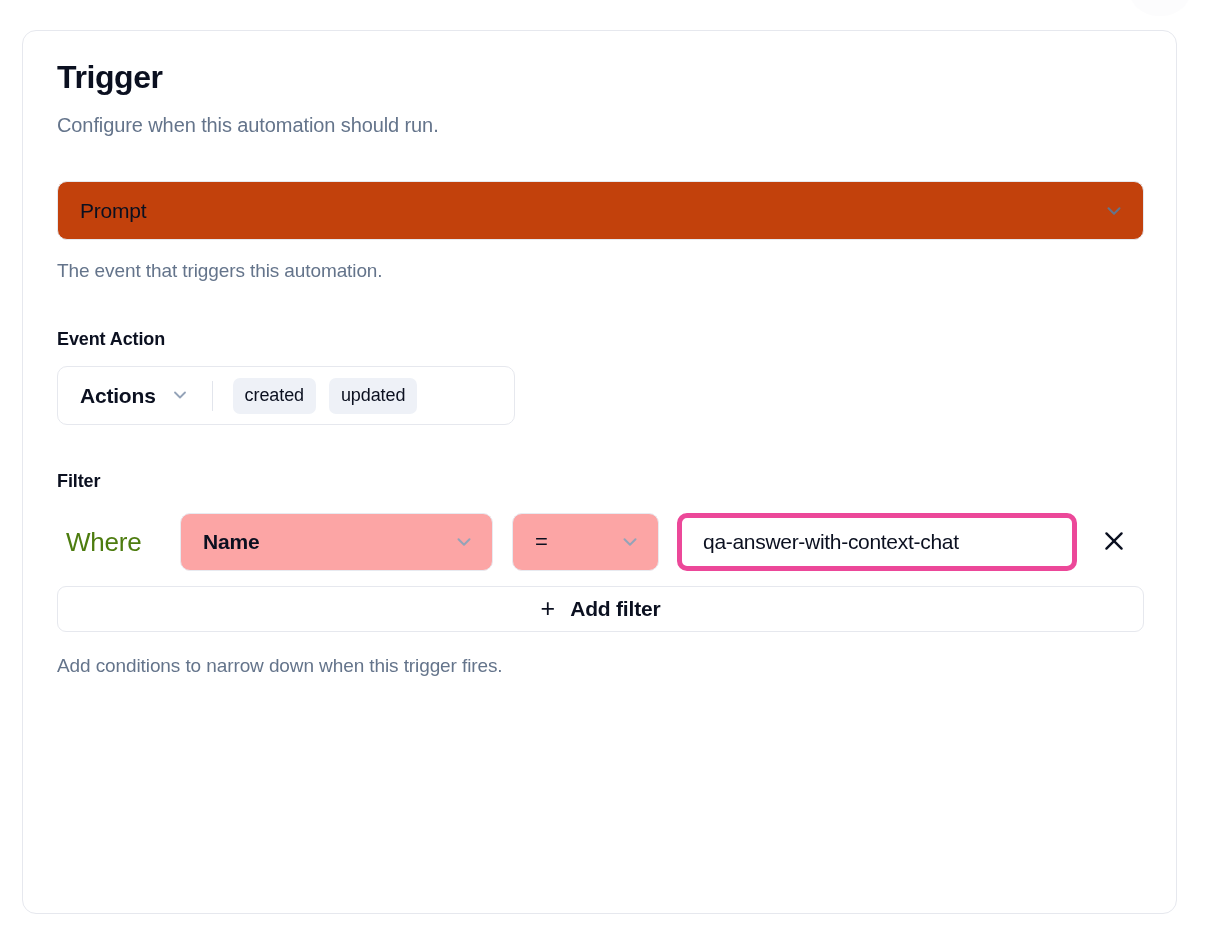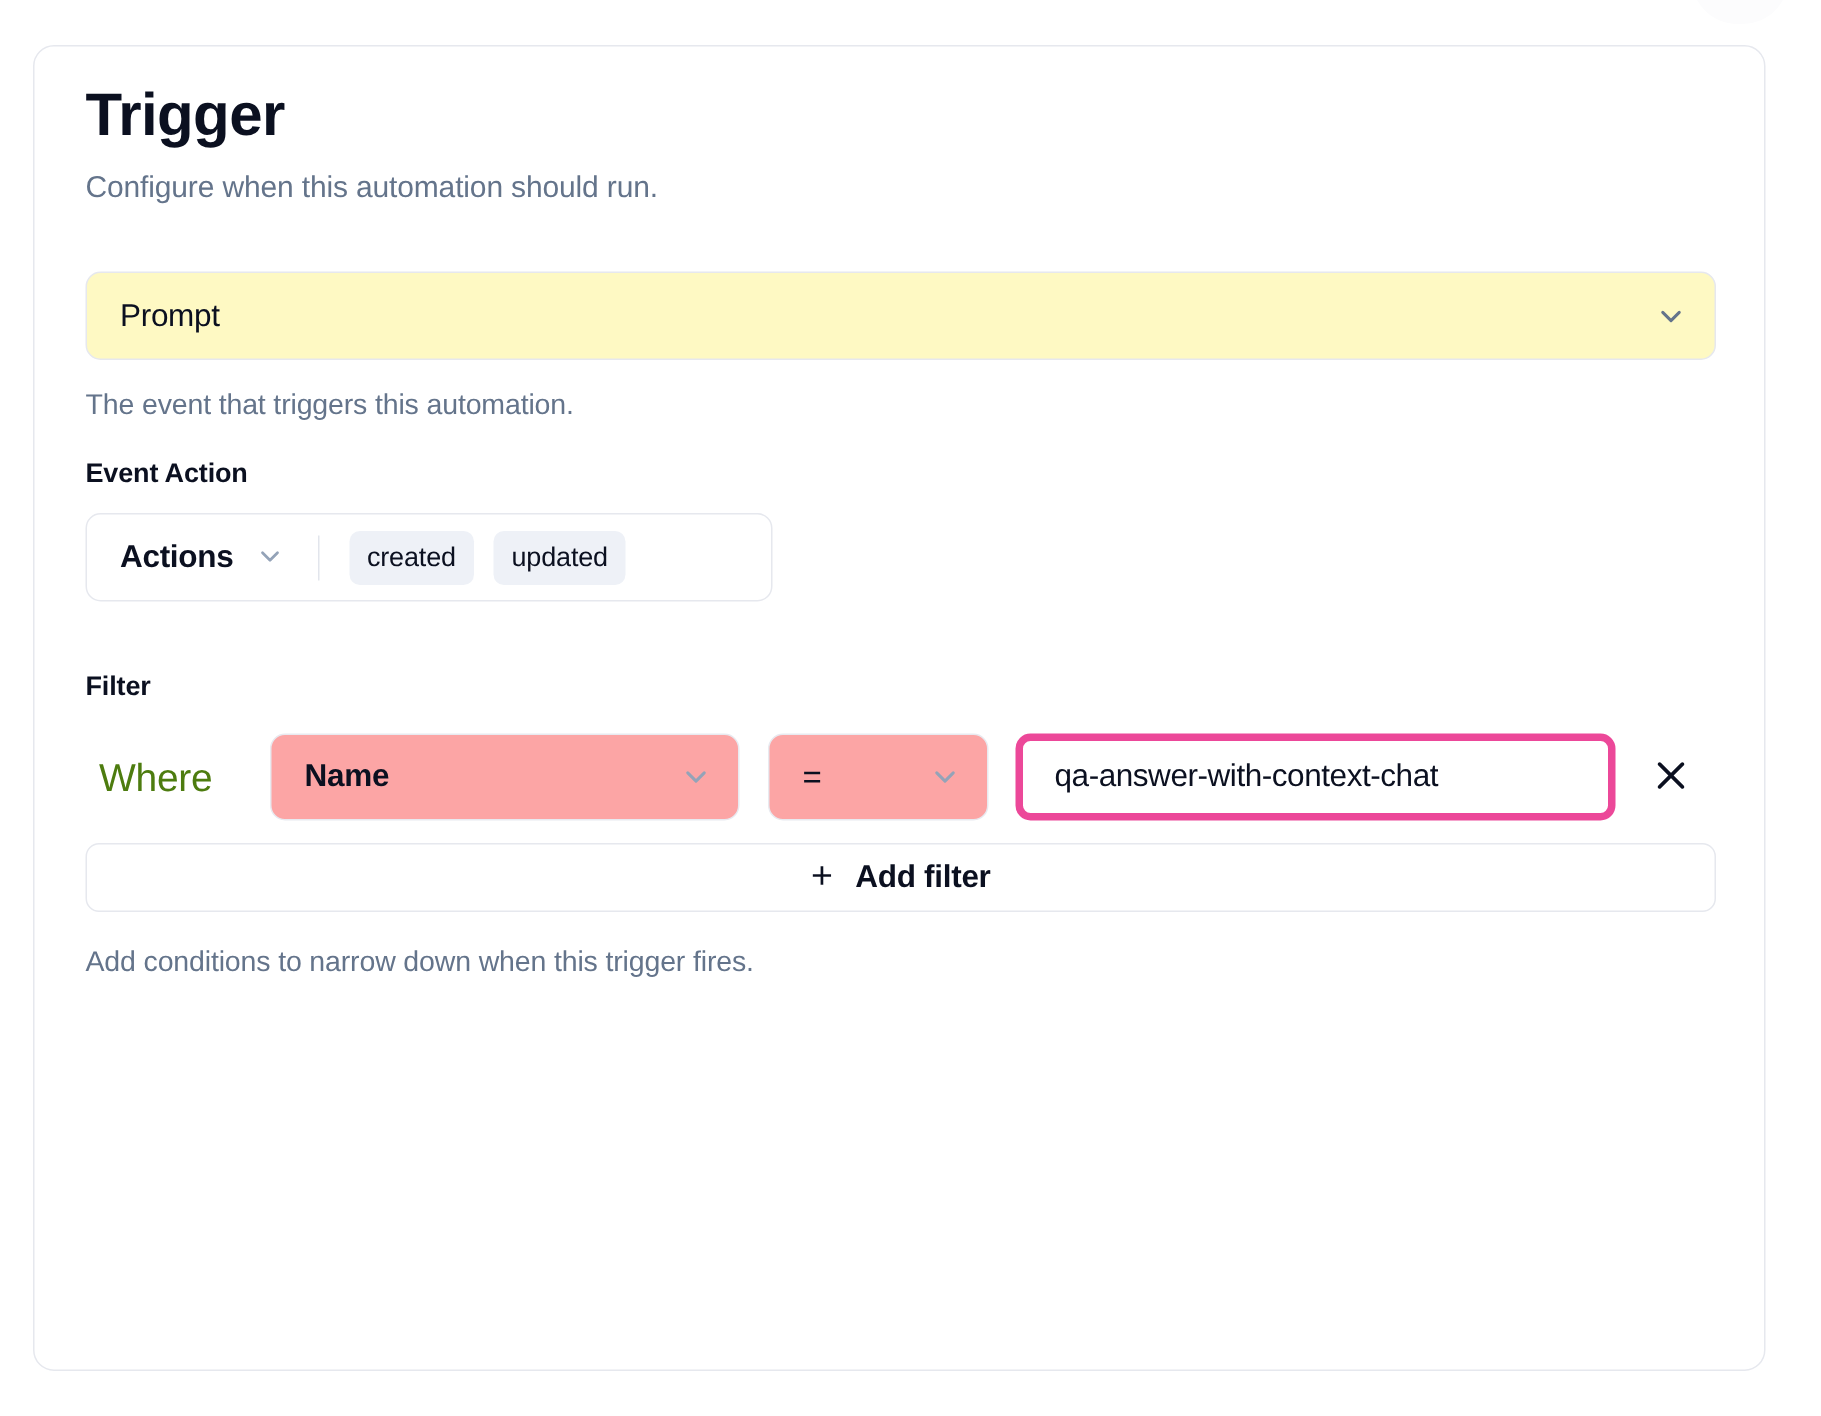--- a/index.html
+++ b/index.html
@@ -41,21 +41,21 @@
     width: 1155px;
     height: 884px;
     box-sizing: border-box;
     background: #ffffff;
     border: 1px solid #e6e8ee;
     border-radius: 14px;
     padding: 26px 34px 0 34px;
   }
 
   .card-title {
-    font-size: 40px;
+    font-size: 32px;
     line-height: 40px;
     font-weight: 700;
     letter-spacing: -0.4px;
     color: #0b1020;
     margin: 0;
   }
   .card-subtitle {
     font-size: 20px;
     line-height: 26px;
     color: #64748b;
@@ -79,21 +79,21 @@
   }
 
   
   .block-event-source { margin-top: 43px; }
 
   .select-full {
     margin-top: 17px;
     width: 1087px;
     height: 59px;
     box-sizing: border-box;
-    background: #fef9c3;
+    background: #c2410c;
     border: 1px solid #e6e8ee;
     border-radius: 10px;
     display: flex;
     align-items: center;
     justify-content: space-between;
     padding: 0 18px 0 22px;
     cursor: pointer;
   }
   .select-full .value {
     font-size: 21px;
@@ -105,21 +105,21 @@
     display: inline-block;
     width: 22px;
     height: 22px;
     flex: 0 0 auto;
   }
   .chevron svg { display: block; }
 
   .event-source-help { margin-top: 19px; }
 
   
-  .block-event-action { margin-top: 21px; }
+  .block-event-action { margin-top: 45px; }
 
   .actions-control {
     margin-top: 16px;
     height: 59px;
     box-sizing: border-box;
     width: 458px;
     background: #ffffff;
     border: 1px solid #e6e8ee;
     border-radius: 10px;
     display: flex;

